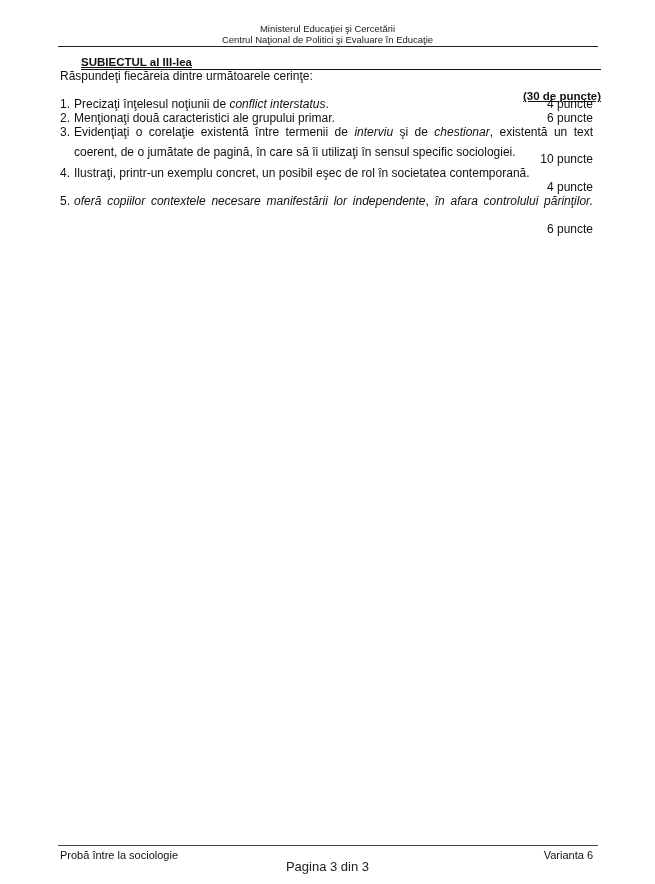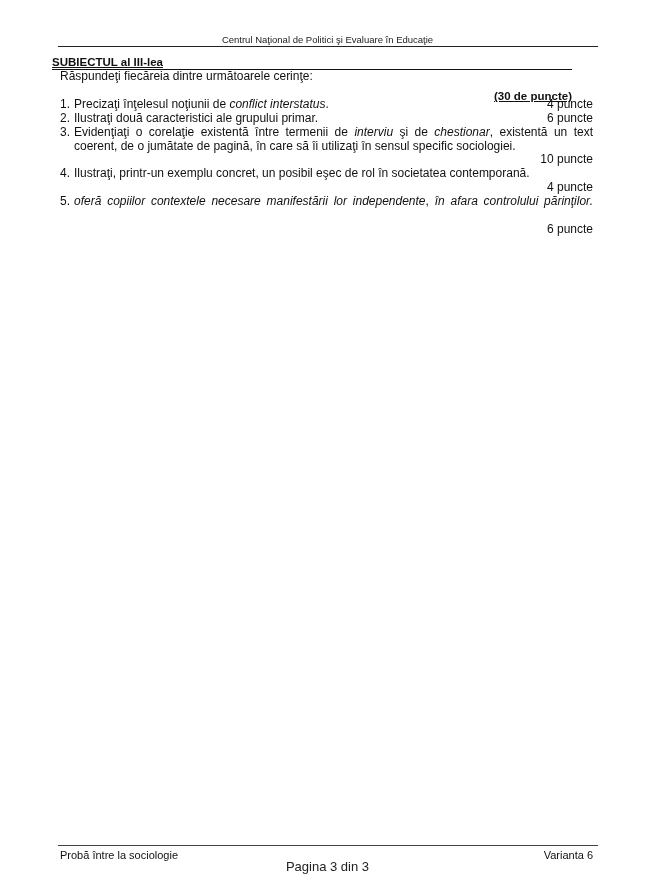--- a/index.html
+++ b/index.html
@@ -7,70 +7,71 @@
          font-family: "Liberation Sans", sans-serif; color: #111; }
   .page { position: absolute; left: 0; top: 0; width: 655px; height: 884px; }
 
   .hdr { position: absolute; left: 0; width: 655px; text-align: center;
          font-size: 9.5px; line-height: 11px; color: #222; }
   .hdr1 { top: 23px; }
   .hdr2 { top: 34px; }
   .hdr-rule { position: absolute; left: 58px; width: 540px; top: 46px;
               border-top: 1px solid #222; }
 
-  .subj-row { position: absolute; left: 52px; width: 520px; top: 55px; height: 14px;
+  .subj-row { position: absolute; left: 81px; width: 520px; top: 55px; height: 14px;
               border-bottom: 1.5px solid #111; }
   .subj-left { position: absolute; left: 0; top: 0; font-weight: bold; font-size: 11.5px;
                line-height: 14px; text-decoration: underline; }
   .subj-right { position: absolute; right: 0; top: 0; font-weight: bold; font-size: 11.5px;
                 line-height: 14px; text-decoration: underline; margin-top: 34px; }
 
   .instr { position: absolute; left: 60px; top: 69px; font-size: 12px; line-height: 14px; }
 
   .q { position: absolute; left: 60px; width: 533px; font-size: 12px; line-height: 14px; }
   .q .num { position: absolute; left: 0; top: 0; }
   .q .body { position: absolute; left: 14px; width: 519px; top: 0; text-align: justify; }
   .q .body .ln { display: block; text-align: justify; text-align-last: justify; white-space: nowrap; }
-  .q .body .ln.last { text-align-last: left; }
+  .q .body .ln.last { text-align-last: left; margin-top: 6px; }
   .pts { position: absolute; right: 62px; font-weight: normal; font-size: 12px; line-height: 14px; }
 
   i { font-style: italic; }
 
   .ftr-rule { position: absolute; left: 58px; width: 540px; top: 845px; border-top: 1px solid #444; }
   .ftr-left { position: absolute; left: 60px; top: 849px; font-size: 11px; line-height: 13px; }
   .ftr-right { position: absolute; right: 62px; top: 849px; font-size: 11px; line-height: 13px; }
   .ftr-center { position: absolute; left: 0; width: 655px; text-align: center; top: 862px;
                 font-size: 13px; line-height: 10px; color: #222; }
 </style>
 </head>
 <body>
 
 <div class="page">
 
+  <div class="hdr hdr1">Ministerul Educaţiei şi Cercetării</div>
   <div class="hdr hdr2">Centrul Naţional de Politici şi Evaluare în Educaţie</div>
   <div class="hdr-rule"></div>
 
   <div class="subj-row">
     <span class="subj-left">SUBIECTUL al III-lea</span>
     <span class="subj-right">(30 de puncte)</span>
   </div>
 
   <div class="instr">Răspundeţi fiecăreia dintre următoarele cerinţe:</div>
 
   <div class="q" style="top:97px;">
     <span class="num">1.</span>
     <span class="body">
       <span>Precizaţi înţelesul noţiunii de </span><i>conflict interstatus</i><span>.</span>
     </span>
   </div>
   <div class="pts" style="top:97px;">4 puncte</div>
 
   <div class="q" style="top:111px;">
     <span class="num">2.</span>
-    <span class="body">Ilustraţi două caracteristici ale grupului primar.</span>
+    <span class="body">Menţionaţi două caracteristici ale grupului primar.</span>
   </div>
   <div class="pts" style="top:111px;">6 puncte</div>
 
   <div class="q" style="top:125px;">
     <span class="num">3.</span>
     <span class="body">
       <span class="ln"><span>Evidenţiaţi o corelaţie existentă între termenii de </span><i>interviu</i><span> şi de </span><i>chestionar</i><span>, existentă un text</span></span>
       <span class="ln last">coerent, de o jumătate de pagină, în care să îi utilizaţi în sensul specific sociologiei.</span>
     </span>
   </div>

